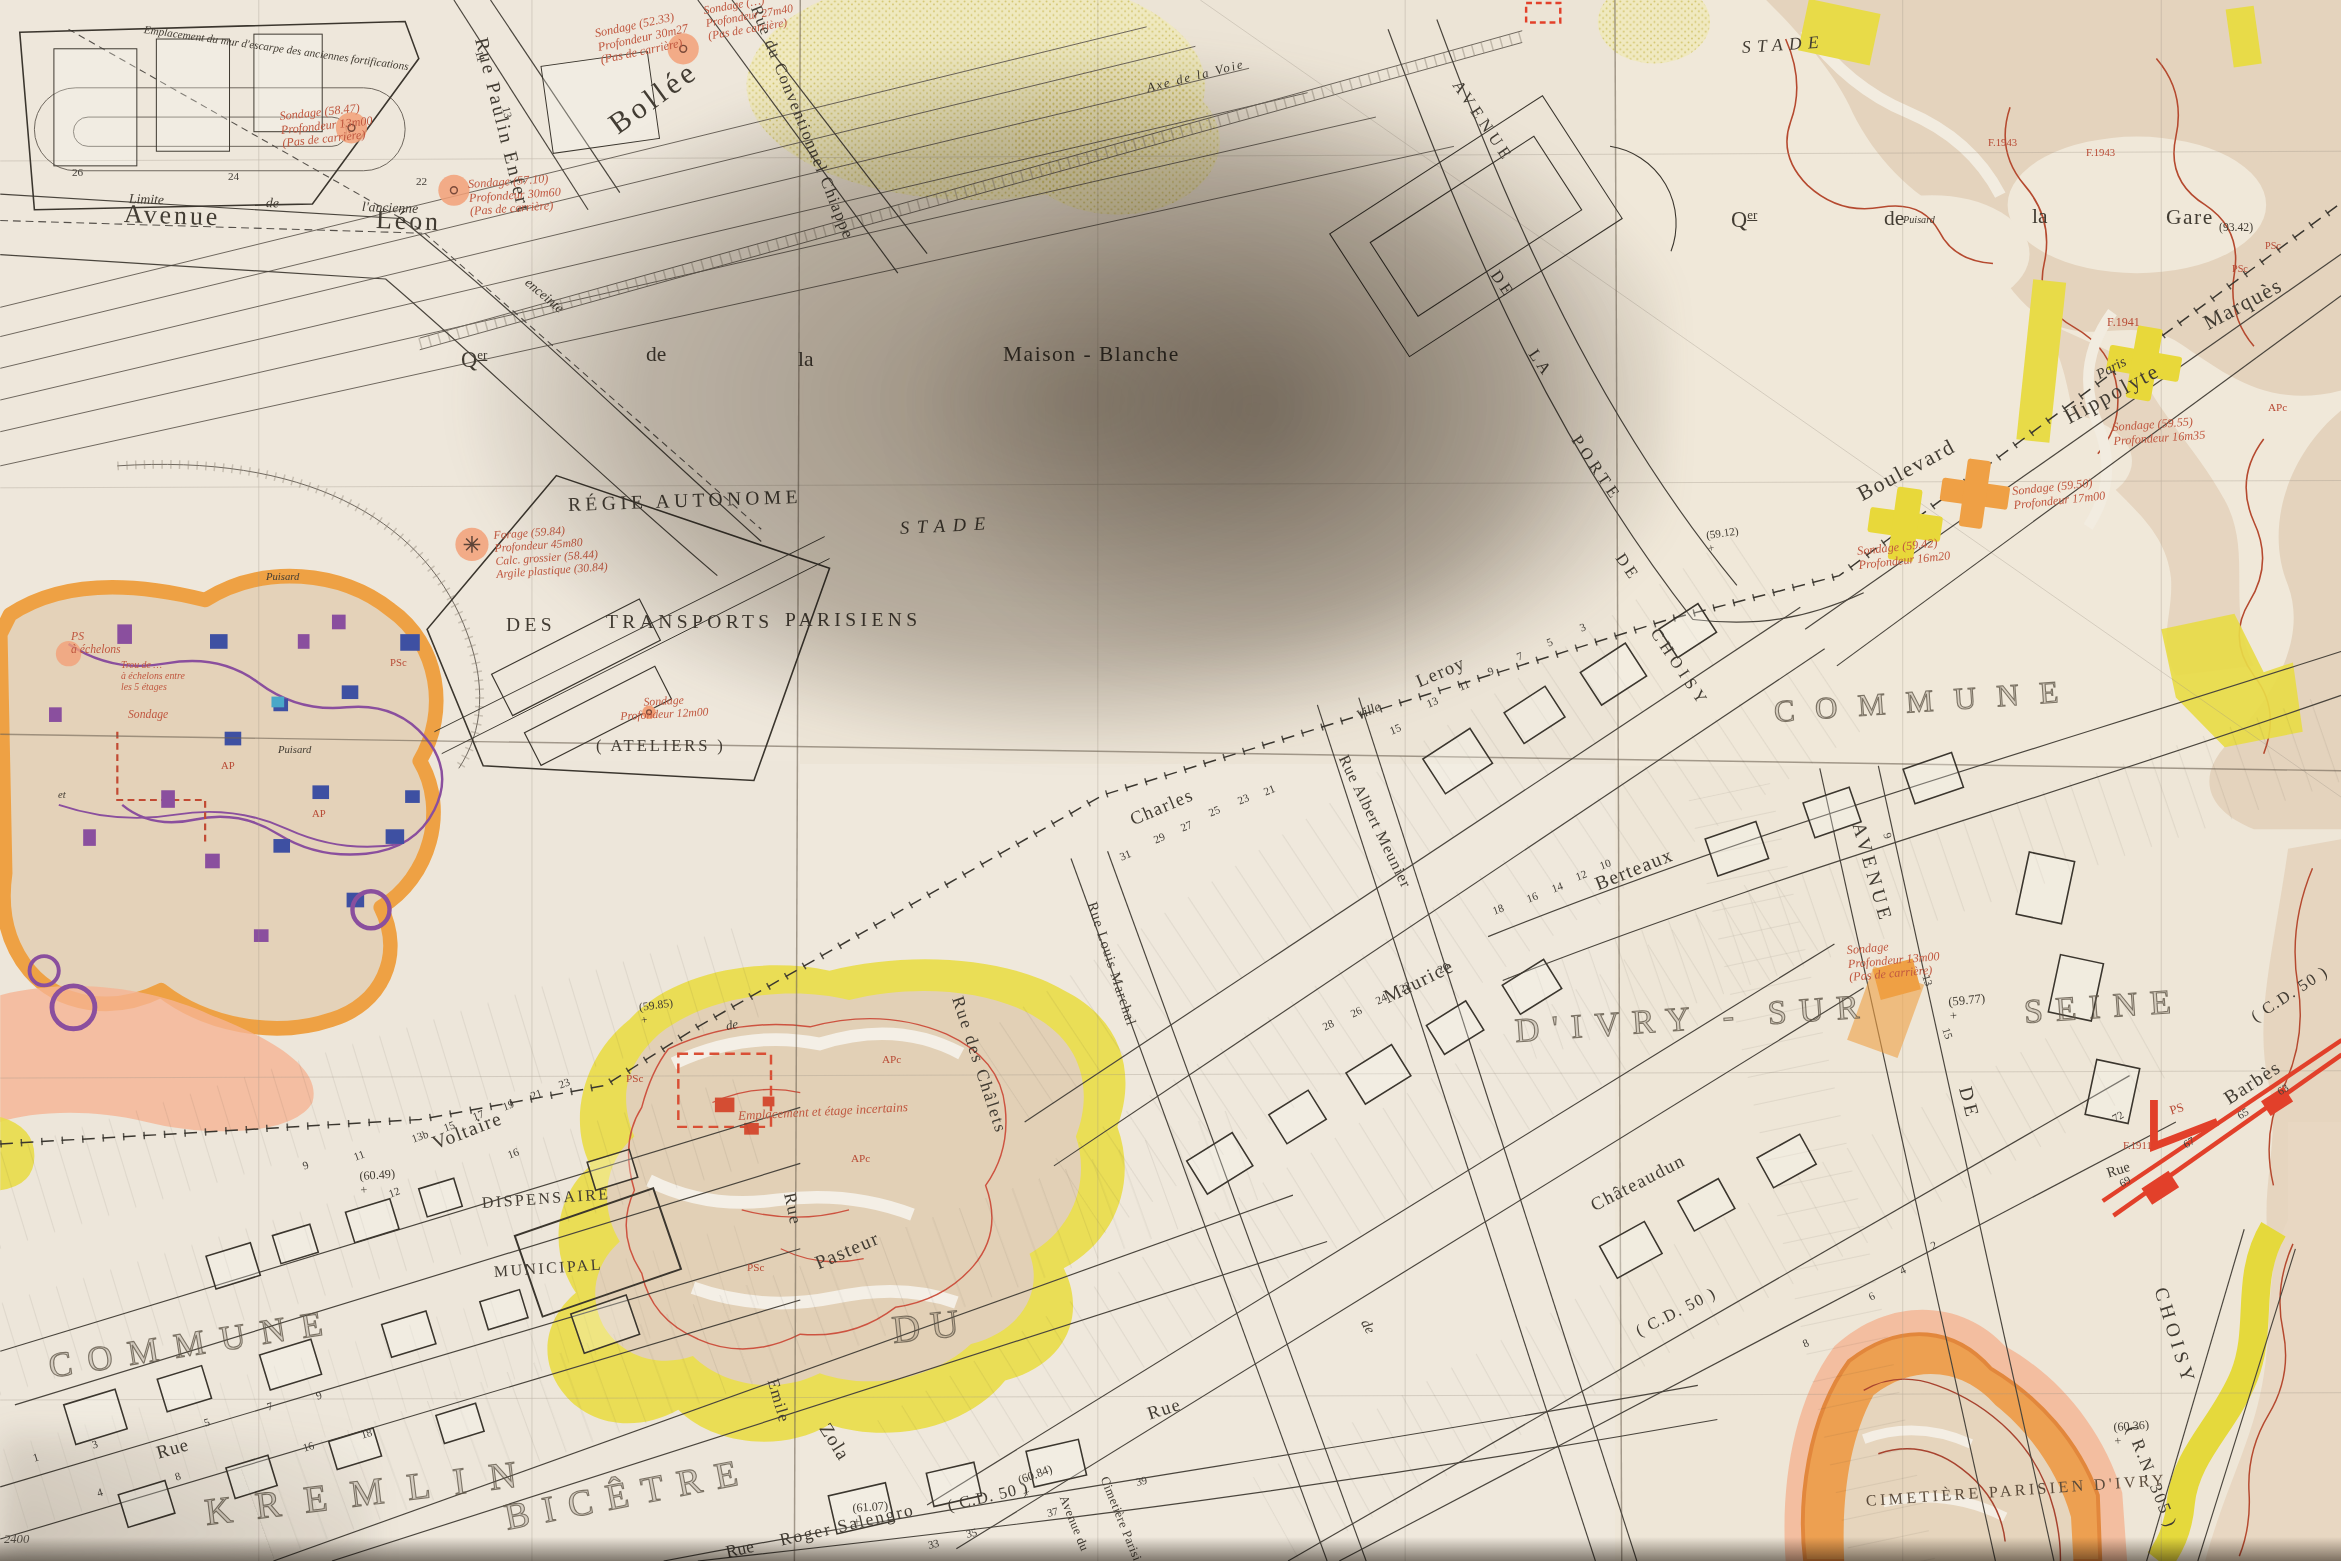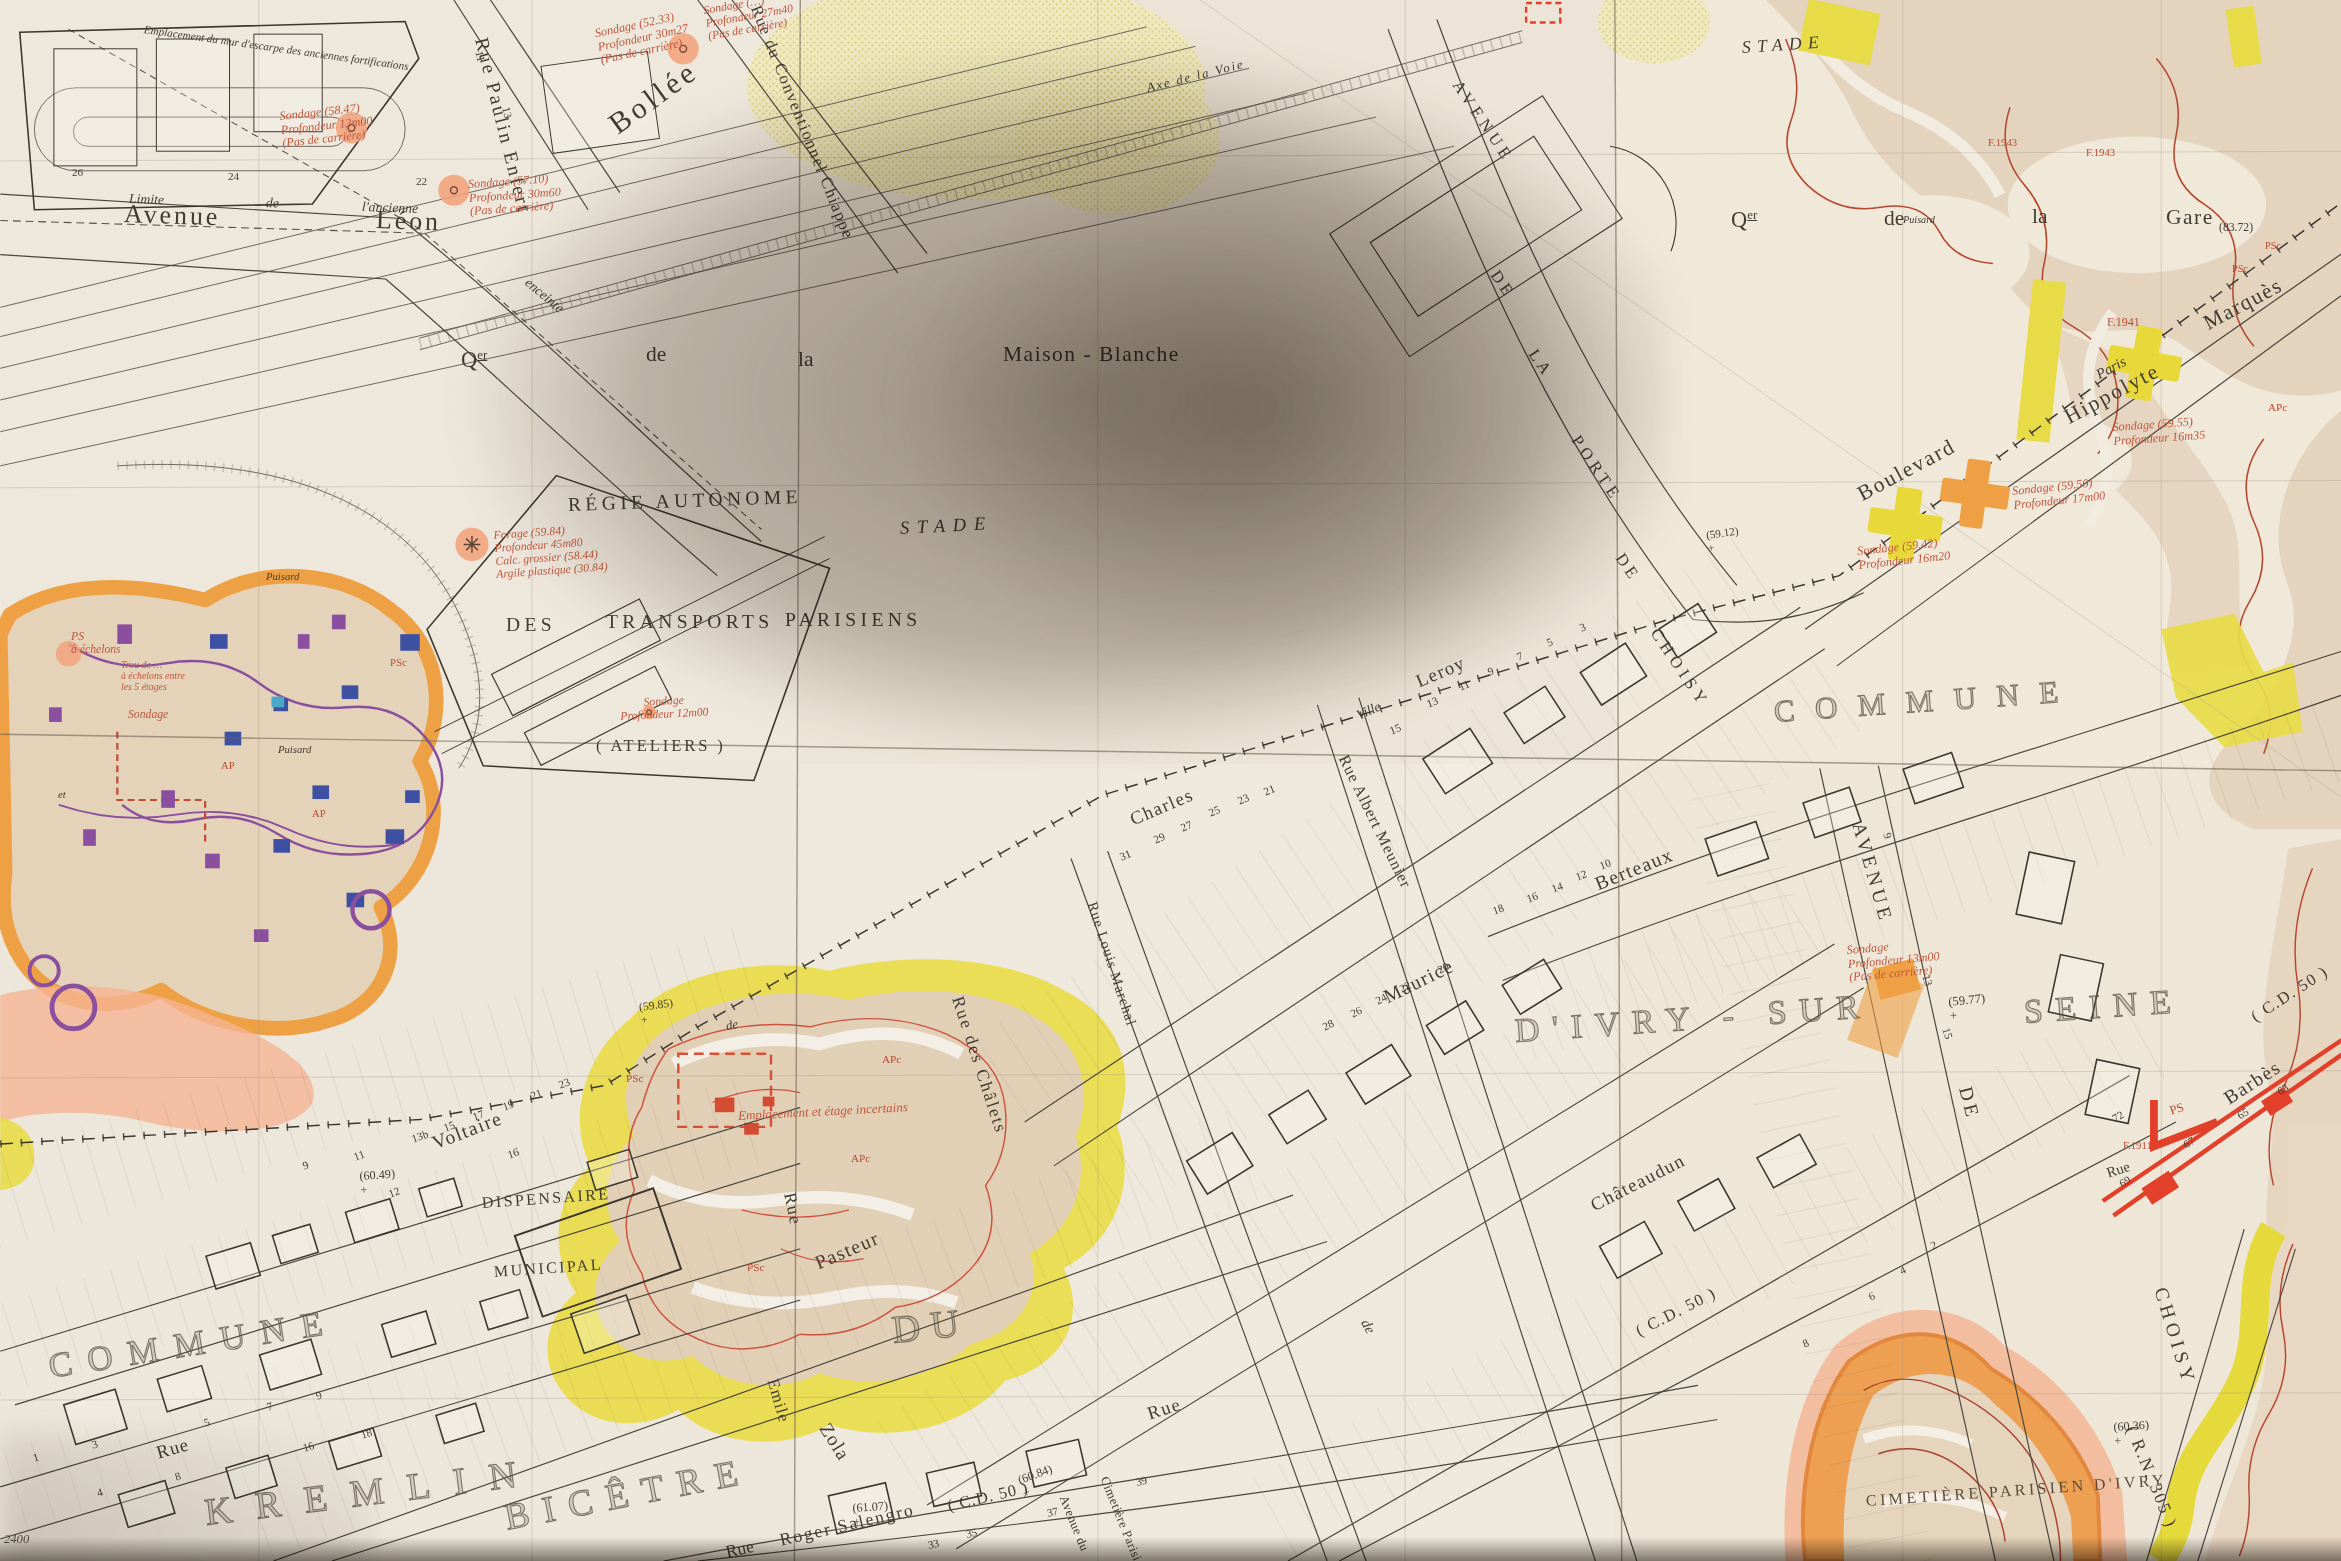--- a/index.html
+++ b/index.html
@@ -378,21 +378,21 @@
 
   <div class="L it" style="left:1742px;top:38px;font-size:17.6px;letter-spacing:6.3px;transform:rotate(-4deg);">STADE</div>
   <div class="L" style="left:1731px;top:207px;font-size:22.4px;"><span>Q</span><sup>er</sup></div>
   <div class="L" style="left:1884px;top:206px;font-size:21.5px;">de</div>
   <div class="L" style="left:2032px;top:204px;font-size:21.5px;">la</div>
   <div class="L" style="left:2166px;top:205px;font-size:21.5px;letter-spacing:1.5px;">Gare</div>
   <div class="L it" style="left:1903px;top:214px;font-size:10.2px;">Puisard</div>
   <div class="L red" style="left:1988px;top:136px;font-size:10.7px;">F.1943</div>
   <div class="L red" style="left:2086px;top:146px;font-size:10.7px;">F.1943</div>
   <div class="L red" style="left:2107px;top:316px;font-size:12px;">F.1941</div>
-  <div class="L" style="left:2219px;top:221px;font-size:11.7px;">(83.72)</div>
+  <div class="L" style="left:2219px;top:221px;font-size:11.7px;">(93.42)</div>
   <div class="L red" style="left:2265px;top:240px;font-size:10.2px;">PSc</div>
   <div class="L red" style="left:2232px;top:263px;font-size:10.2px;">PSc</div>
 
   <div class="L" style="left:1859px;top:483px;font-size:21.5px;letter-spacing:2px;transform:rotate(-28deg);">Boulevard</div>
   <div class="L" style="left:2066px;top:406px;font-size:21.5px;letter-spacing:2px;transform:rotate(-28deg);">Hippolyte</div>
   <div class="L" style="left:2205px;top:312px;font-size:21.5px;letter-spacing:1.5px;transform:rotate(-28deg);">Marquès</div>
   <div class="L it" style="left:2097px;top:367px;font-size:14.6px;transform:rotate(-28deg);">Paris</div>
   <div class="L note" style="left:2113px;top:421px;font-size:12.2px;transform:rotate(-4deg);">Sondage (59.55)
 Profondeur 16m35</div>
   <div class="L note" style="left:2013px;top:485px;font-size:12.2px;transform:rotate(-6deg);">Sondage (59.50)

